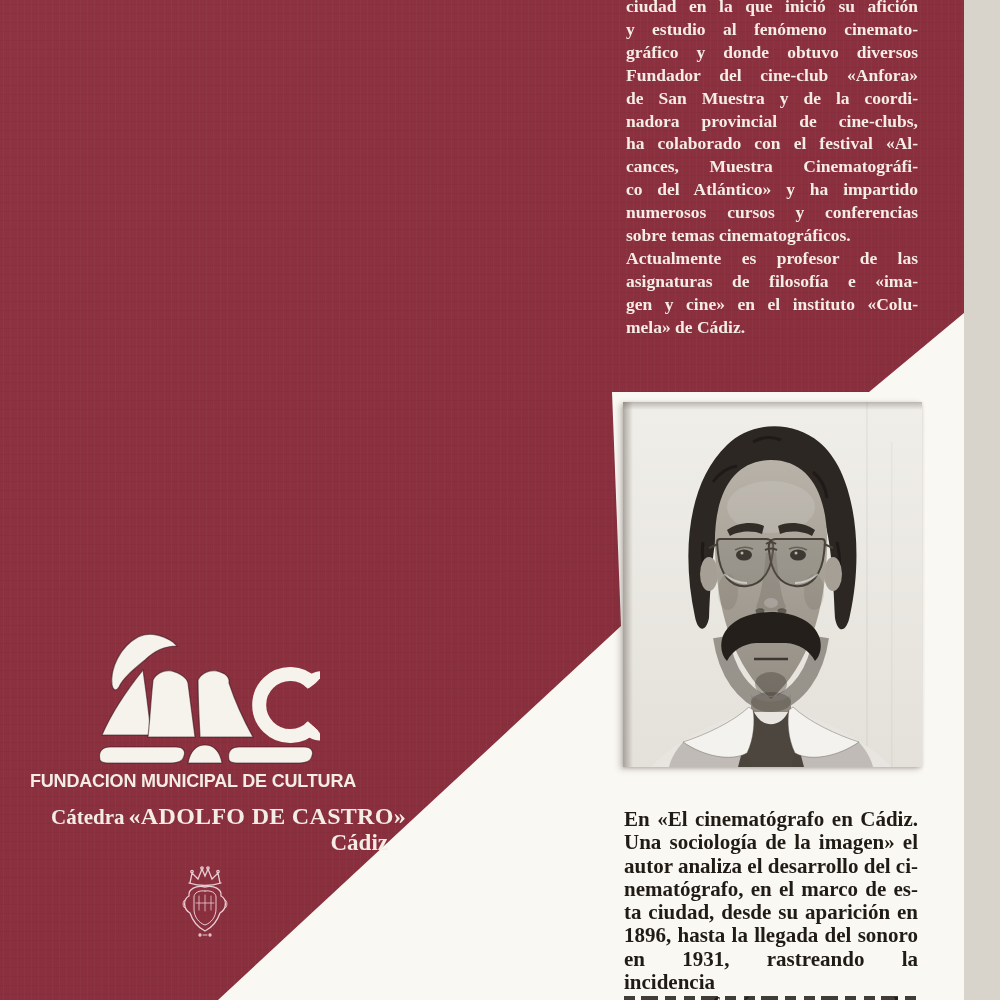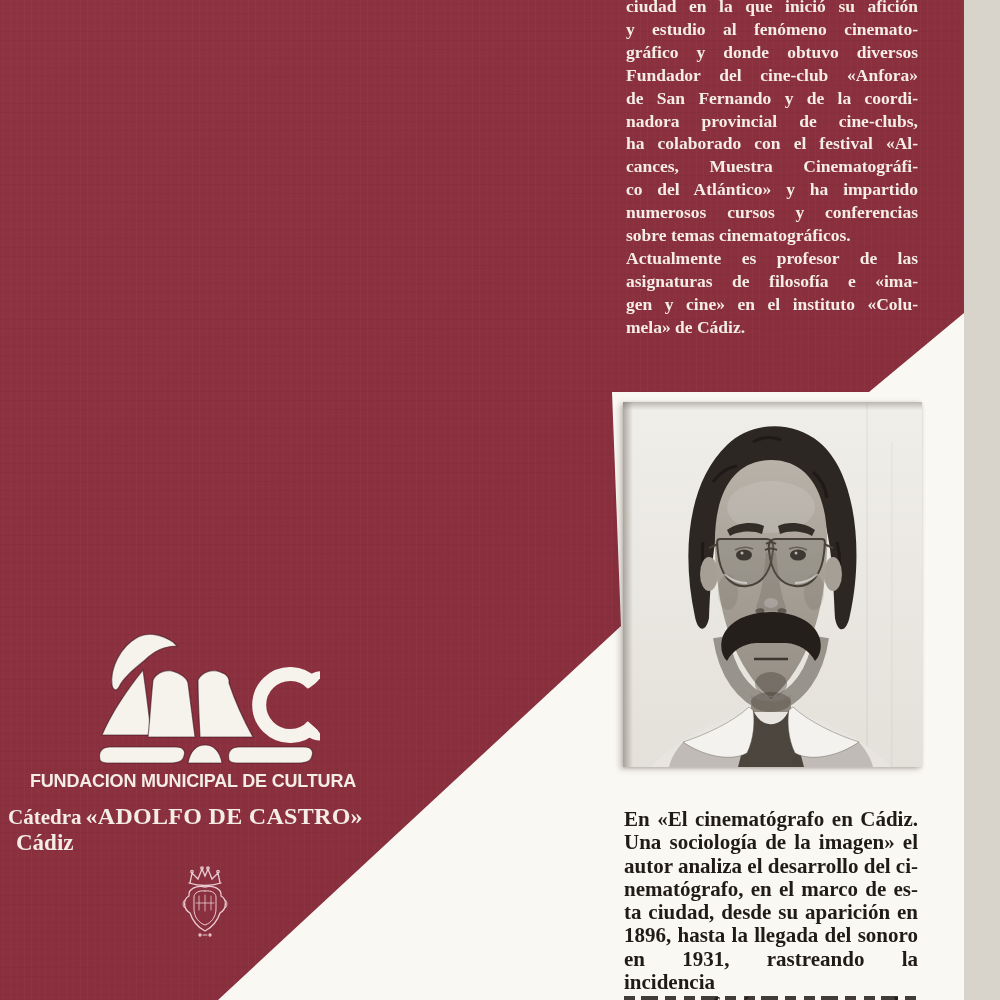--- a/index.html
+++ b/index.html
@@ -39,28 +39,28 @@
 
   
   .foundation{
     position:absolute;left:30px;top:770px;width:354px;
     color:var(--light_text,#f4ede5);
     font-family:"Liberation Sans", sans-serif;
     font-size:18px;font-weight:700;letter-spacing:-0.2px;line-height:22px;
   }
   .catedra{
     position:absolute;left:8px;top:802px;width:398px;
-    text-align:left;color:var(--light_text,#f4ede5);
+    text-align:right;color:var(--light_text,#f4ede5);
     white-space:nowrap;line-height:28px;font-weight:700;
   }
   .catedra .prefix{font-size:21px;}
   .catedra .name{font-size:24px;letter-spacing:.3px;}
   .city{
-    position:absolute;left:16px;top:830px;width:380px;
-    text-align:left;color:var(--light_text,#f4ede5);
+    position:absolute;left:8px;top:830px;width:380px;
+    text-align:right;color:var(--light_text,#f4ede5);
     font-size:23px;font-weight:700;line-height:26px;
   }
 
   .logo{position:absolute;left:90px;top:630px;}
   .crest{position:absolute;left:176px;top:865px;}
 
   .photo{
     position:absolute;left:623px;top:402px;width:299px;height:365px;
     box-shadow:-3px 2px 6px rgba(80,70,60,.30), 0 1px 3px rgba(80,70,60,.2);
     background:var(--photo_bg,#e9e6e0);
@@ -87,21 +87,21 @@
     </defs>
     <path d="M0,0 H1000 V283 L869,392 H612 L621,626 L218,1000 H0 Z" fill="url(#mgrad)"></path>
     <path d="M0,0 H1000 V283 L869,392 H612 L621,626 L218,1000 H0 Z" fill="url(#weave)"></path>
   </svg>
 
   <div class="bio-top">
     <div class="bline jl">ciudad en la que inició su afición</div>
     <div class="bline jl">y estudio al fenómeno cinemato-</div>
     <div class="bline jl">gráfico y donde obtuvo diversos</div>
     <div class="bline jl">Fundador del cine-club «Anfora»</div>
-    <div class="bline jl">de San Fernando y de la coordi-</div>
+    <div class="bline jl">de San Muestra y de la coordi-</div>
     <div class="bline jl">nadora provincial de cine-clubs,</div>
     <div class="bline jl">ha colaborado con el festival «Al-</div>
     <div class="bline jl">cances, Muestra Cinematográfi-</div>
     <div class="bline jl">co del Atlántico» y ha impartido</div>
     <div class="bline jl">numerosos cursos y conferencias</div>
     <div class="bline el">sobre temas cinematográficos.</div>
     <div class="bline jl">Actualmente es profesor de las</div>
     <div class="bline jl">asignaturas de filosofía e «ima-</div>
     <div class="bline jl">gen y cine» en el instituto «Colu-</div>
     <div class="bline el">mela» de Cádiz.</div>

